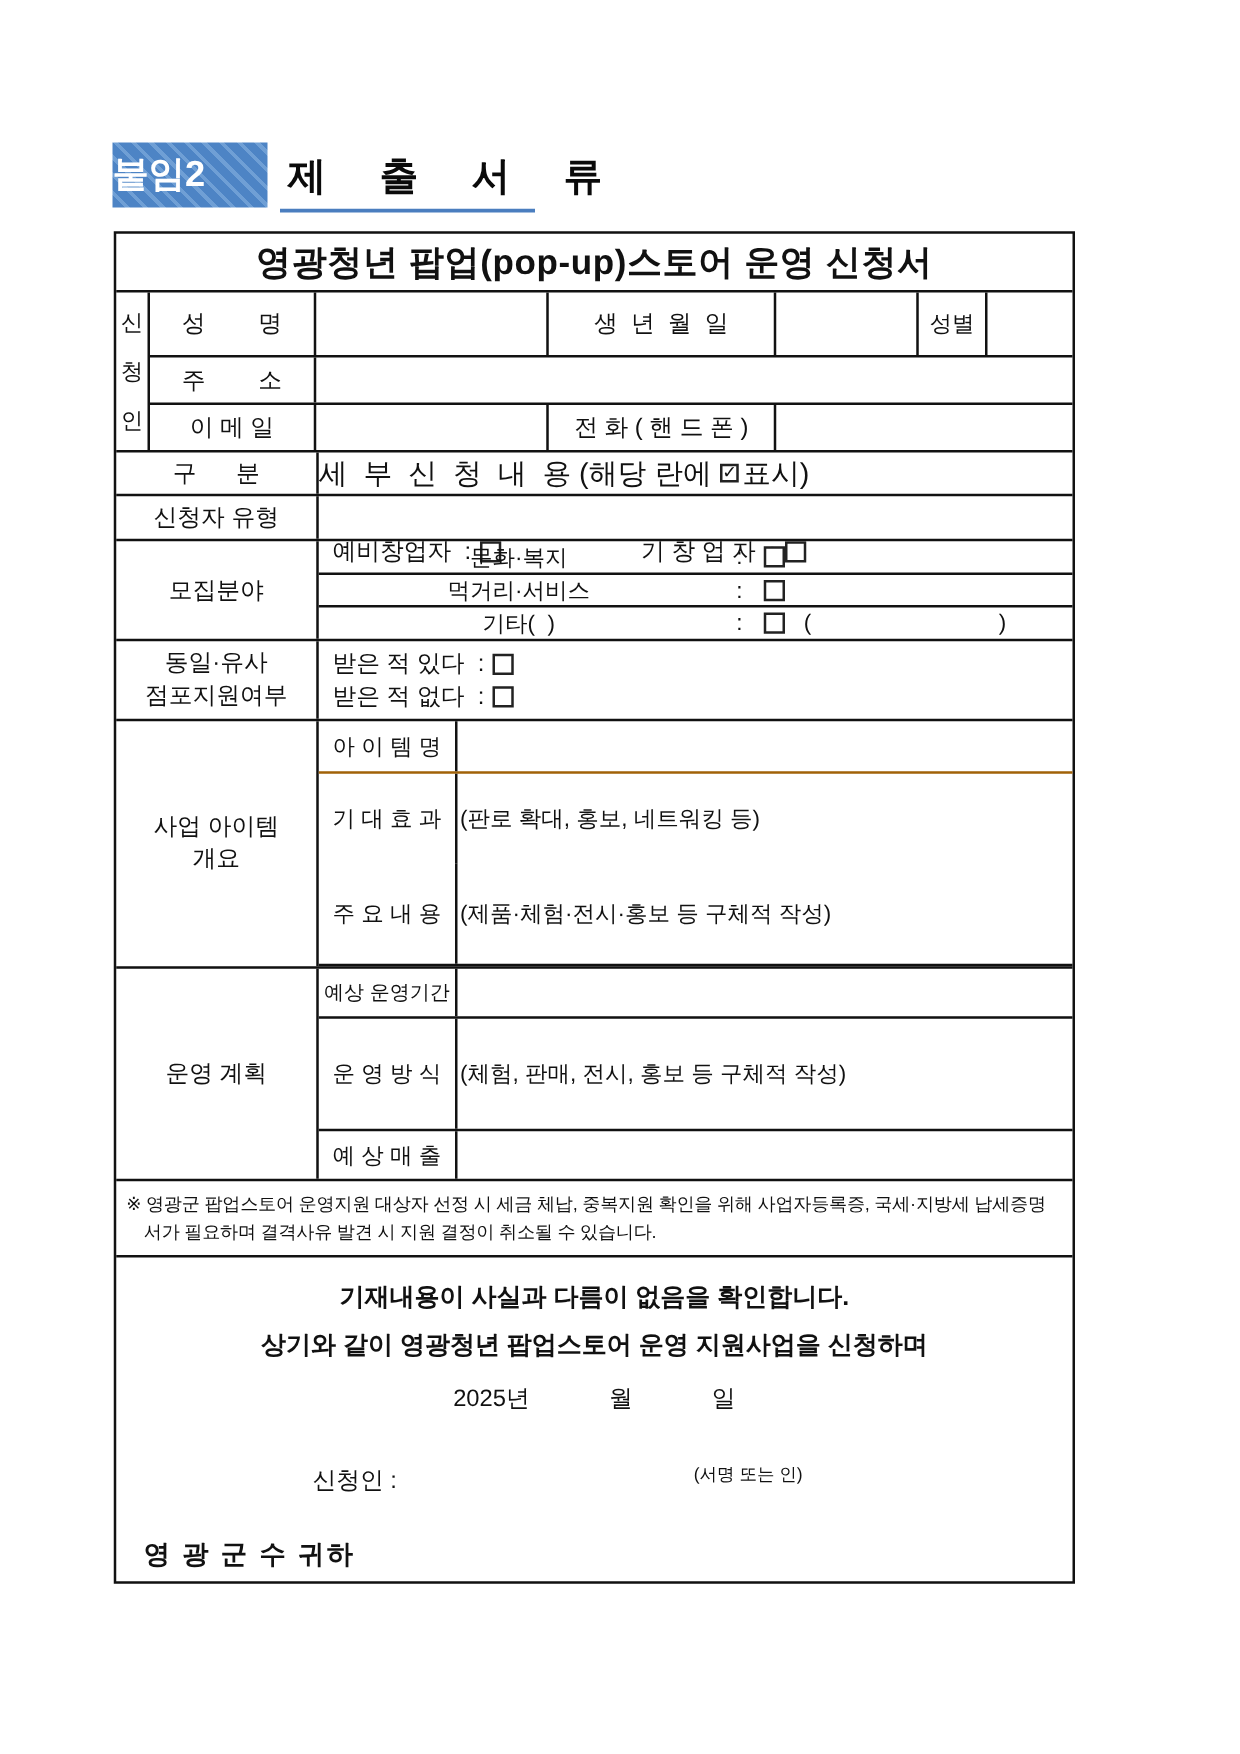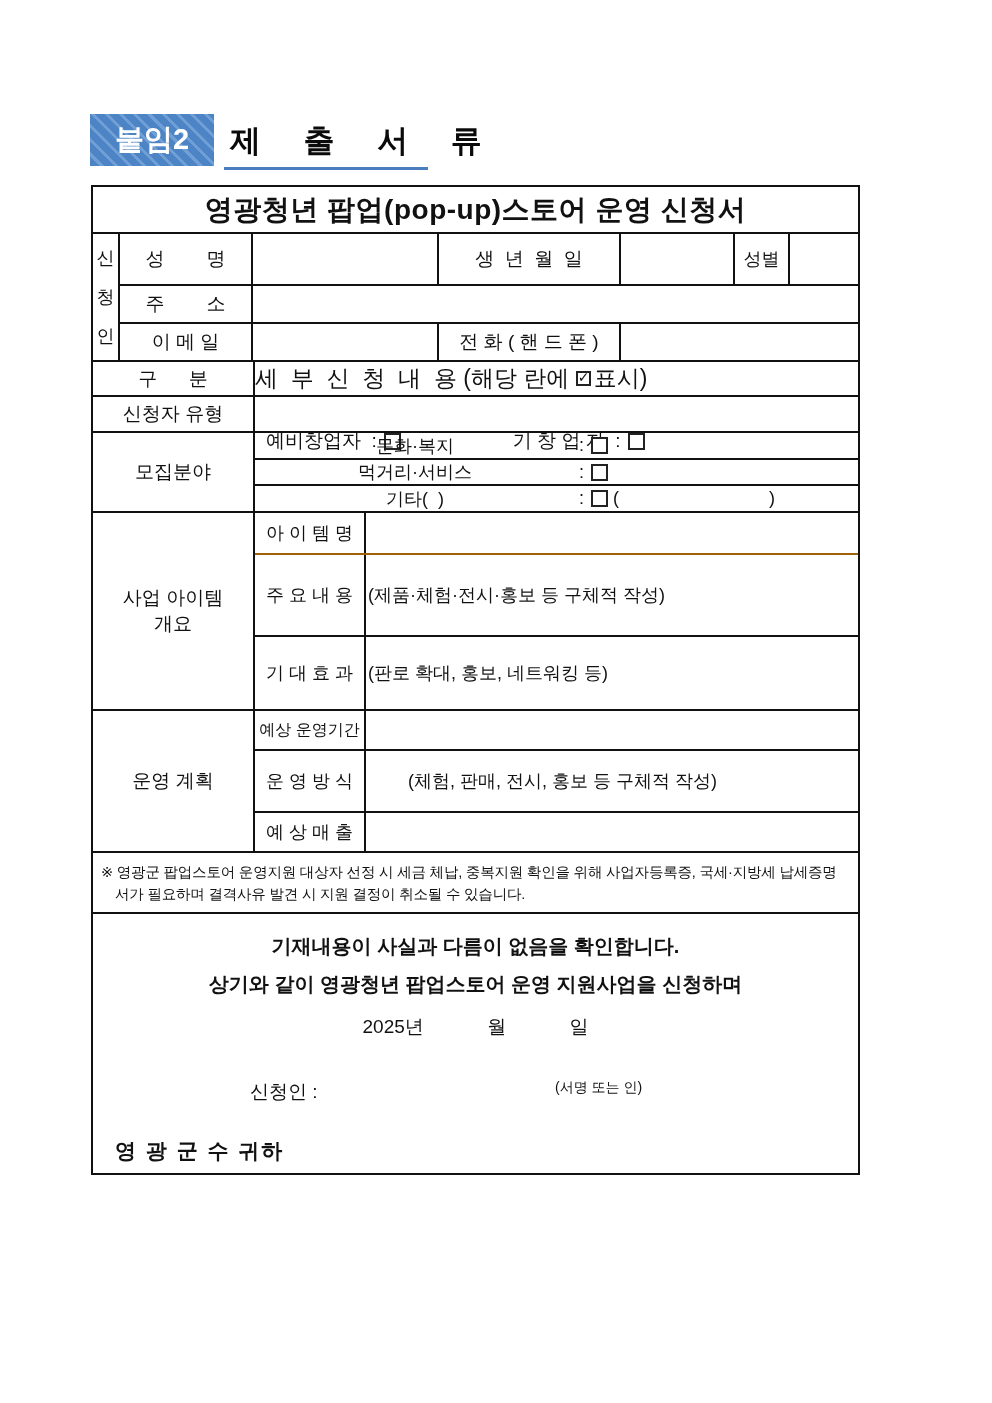--- a/index.html
+++ b/index.html
@@ -9,21 +9,21 @@
     font-family: "Liberation Sans", "DejaVu Sans", sans-serif;
     color: #111;
   }
   .pre { white-space: pre; }
 
   
   .badge {
     position: absolute; left: 90px; top: 114px; width: 124px; height: 52px;
     background: repeating-linear-gradient(45deg, #4d84c5 0px, #4d84c5 7px, #6f9fd5 7px, #6f9fd5 10px);
     color: #ffffff; font-size: 29px; font-weight: bold;
-    display: flex; align-items: center; justify-content: center;
+    display: flex; align-items: center; justify-content: flex-start;
   }
   .heading {
     position: absolute; left: 230px; top: 120px;
     font-size: 31px; font-weight: bold; letter-spacing: 17px; color: #0a0a0a;
   }
   .heading-underline {
     position: absolute; left: 224px; top: 167px; width: 204px; height: 3px;
     background: #4a7ebf;
   }
 
@@ -66,21 +66,21 @@
   .g-content { flex: 1; display: flex; align-items: center; justify-content: flex-start; font-size: 23px; }
 
   
   .atype { display: flex; height: 36px; }
   .atype-content { flex: 1; display: flex; align-items: center; padding-left: 11px; font-size: 19px; margin-top: 44px; }
   .atype-opt2 { margin-left: 112px; }
 
   
   .field { display: flex; }
   .f-rows { flex: 1; }
-  .f-row { display: flex; align-items: center; font-size: 18px; }
+  .f-row { display: flex; align-items: center; font-size: 18px; gap: 10px; }
   .f-row-1 { height: 27px; border-bottom: 2px solid #111; }
   .f-row-2 { height: 26px; border-bottom: 2px solid #111; }
   .f-row-3 { height: 25px; }
   .f-name { width: 320px; text-align: center; }
   .f-extra { white-space: pre; font-size: 18px; }
 
   
   .support { display: flex; height: 64px; }
   .s-content { flex: 1; display: flex; flex-direction: column; justify-content: space-around; padding: 5px 0 5px 11px; font-size: 19px; }
   .s-line { display: flex; align-items: center; }
@@ -88,21 +88,21 @@
   
   .multi { display: flex; }
   .m-rows { flex: 1; }
   .m-row { display: flex; }
   .m-sub { width: 111px; border-right: 2px solid #111; display: flex; align-items: center; justify-content: center; font-size: 18px; text-align: center; }
   .m-hint { flex: 1; display: flex; align-items: center; padding-left: 2px; font-size: 18px; }
   .item .m-row-1 { height: 42px; border-bottom: 2px solid #a16207; justify-content: flex-end; }
   .item .m-row-2 { height: 82px; border-bottom: 2px solid #111; }
   .item .m-row-3 { height: 72px; }
   .plan .m-row-1 { height: 40px; border-bottom: 2px solid #111; }
-  .plan .m-row-2 { height: 62px; border-bottom: 2px solid #111; gap: 40px; }
+  .plan .m-row-2 { height: 90px; border-bottom: 2px solid #111; }
   .plan .m-row-3 { height: 38px; }
   .plan .m-row-1 .m-sub { font-size: 16px; }
   .two-line { flex-direction: column; justify-content: center; line-height: 1.35; }
 
   
   .note {
     padding: 8px 10px 6px 22px; text-indent: -14px;
     font-size: 14.5px; line-height: 1.55; letter-spacing: -0.2px;
   }
 
@@ -204,38 +204,54 @@
       </div>
       <div class="f-row f-row-3">
         <span class="f-name pre">기타(  )</span>
         <span class="colon">:</span>
         <span class="cb"></span>
         <span class="f-extra"> (                              )</span>
       </div>
     </div>
   </div>
 
+  <div class="sec support">
+    <div class="w-label two-line">
+      <span>동일·유사</span>
+      <span>점포지원여부</span>
+    </div>
+    <div class="s-content">
+      <div class="s-line">
+        <span class="pre">받은 적 있다  :</span>
+        <span class="cb"></span>
+      </div>
+      <div class="s-line">
+        <span class="pre">받은 적 없다  :</span>
+        <span class="cb"></span>
+      </div>
+    </div>
+  </div>
 
   <div class="sec multi item">
     <div class="w-label two-line">
       <span>사업 아이템</span>
       <span>개요</span>
     </div>
     <div class="m-rows">
       <div class="m-row m-row-1">
         <div class="m-sub pre">아 이 템 명</div>
         <div class="m-hint"></div>
       </div>
+      <div class="m-row m-row-3">
+        <div class="m-sub pre">기 대 효 과</div>
+        <div class="m-hint">(판로 확대, 홍보, 네트워킹 등)</div>
+      </div>
       <div class="m-row m-row-2">
         <div class="m-sub pre">주 요 내 용</div>
         <div class="m-hint">(제품·체험·전시·홍보 등 구체적 작성)</div>
-      </div>
-      <div class="m-row m-row-3">
-        <div class="m-sub pre">기 대 효 과</div>
-        <div class="m-hint">(판로 확대, 홍보, 네트워킹 등)</div>
       </div>
     </div>
   </div>
 
   <div class="sec multi plan">
     <div class="w-label">운영 계획</div>
     <div class="m-rows">
       <div class="m-row m-row-1">
         <div class="m-sub pre">예상 운영기간</div>
         <div class="m-hint"></div>

